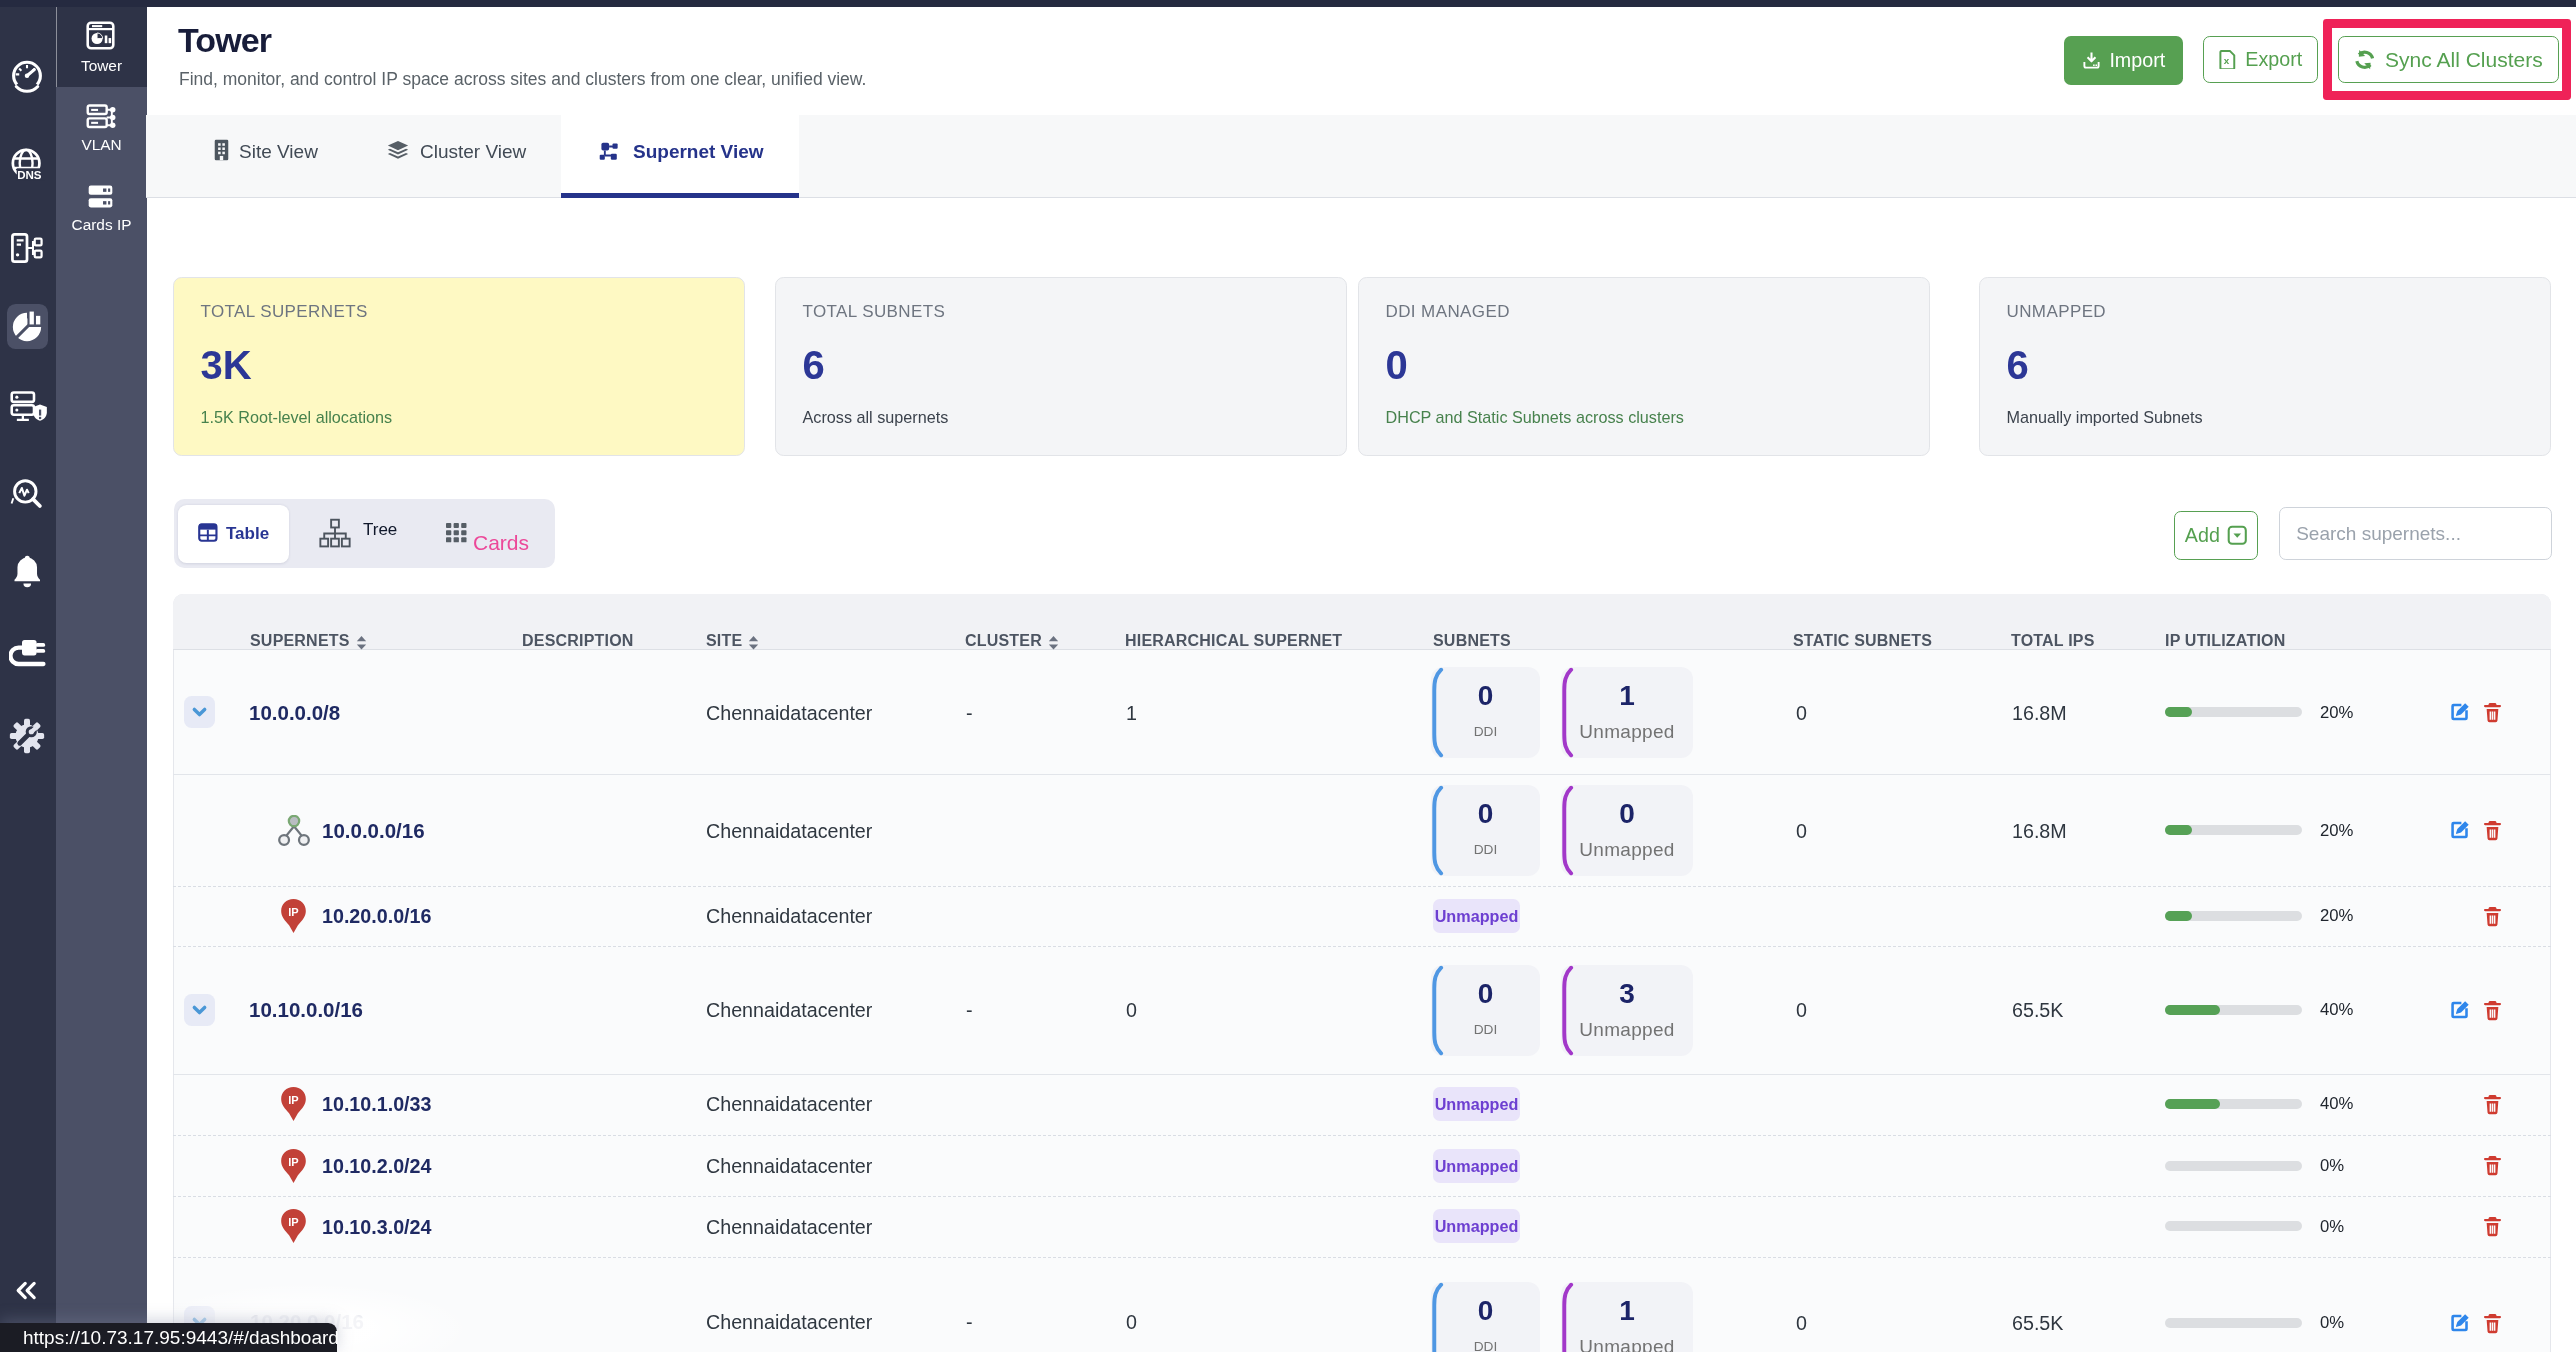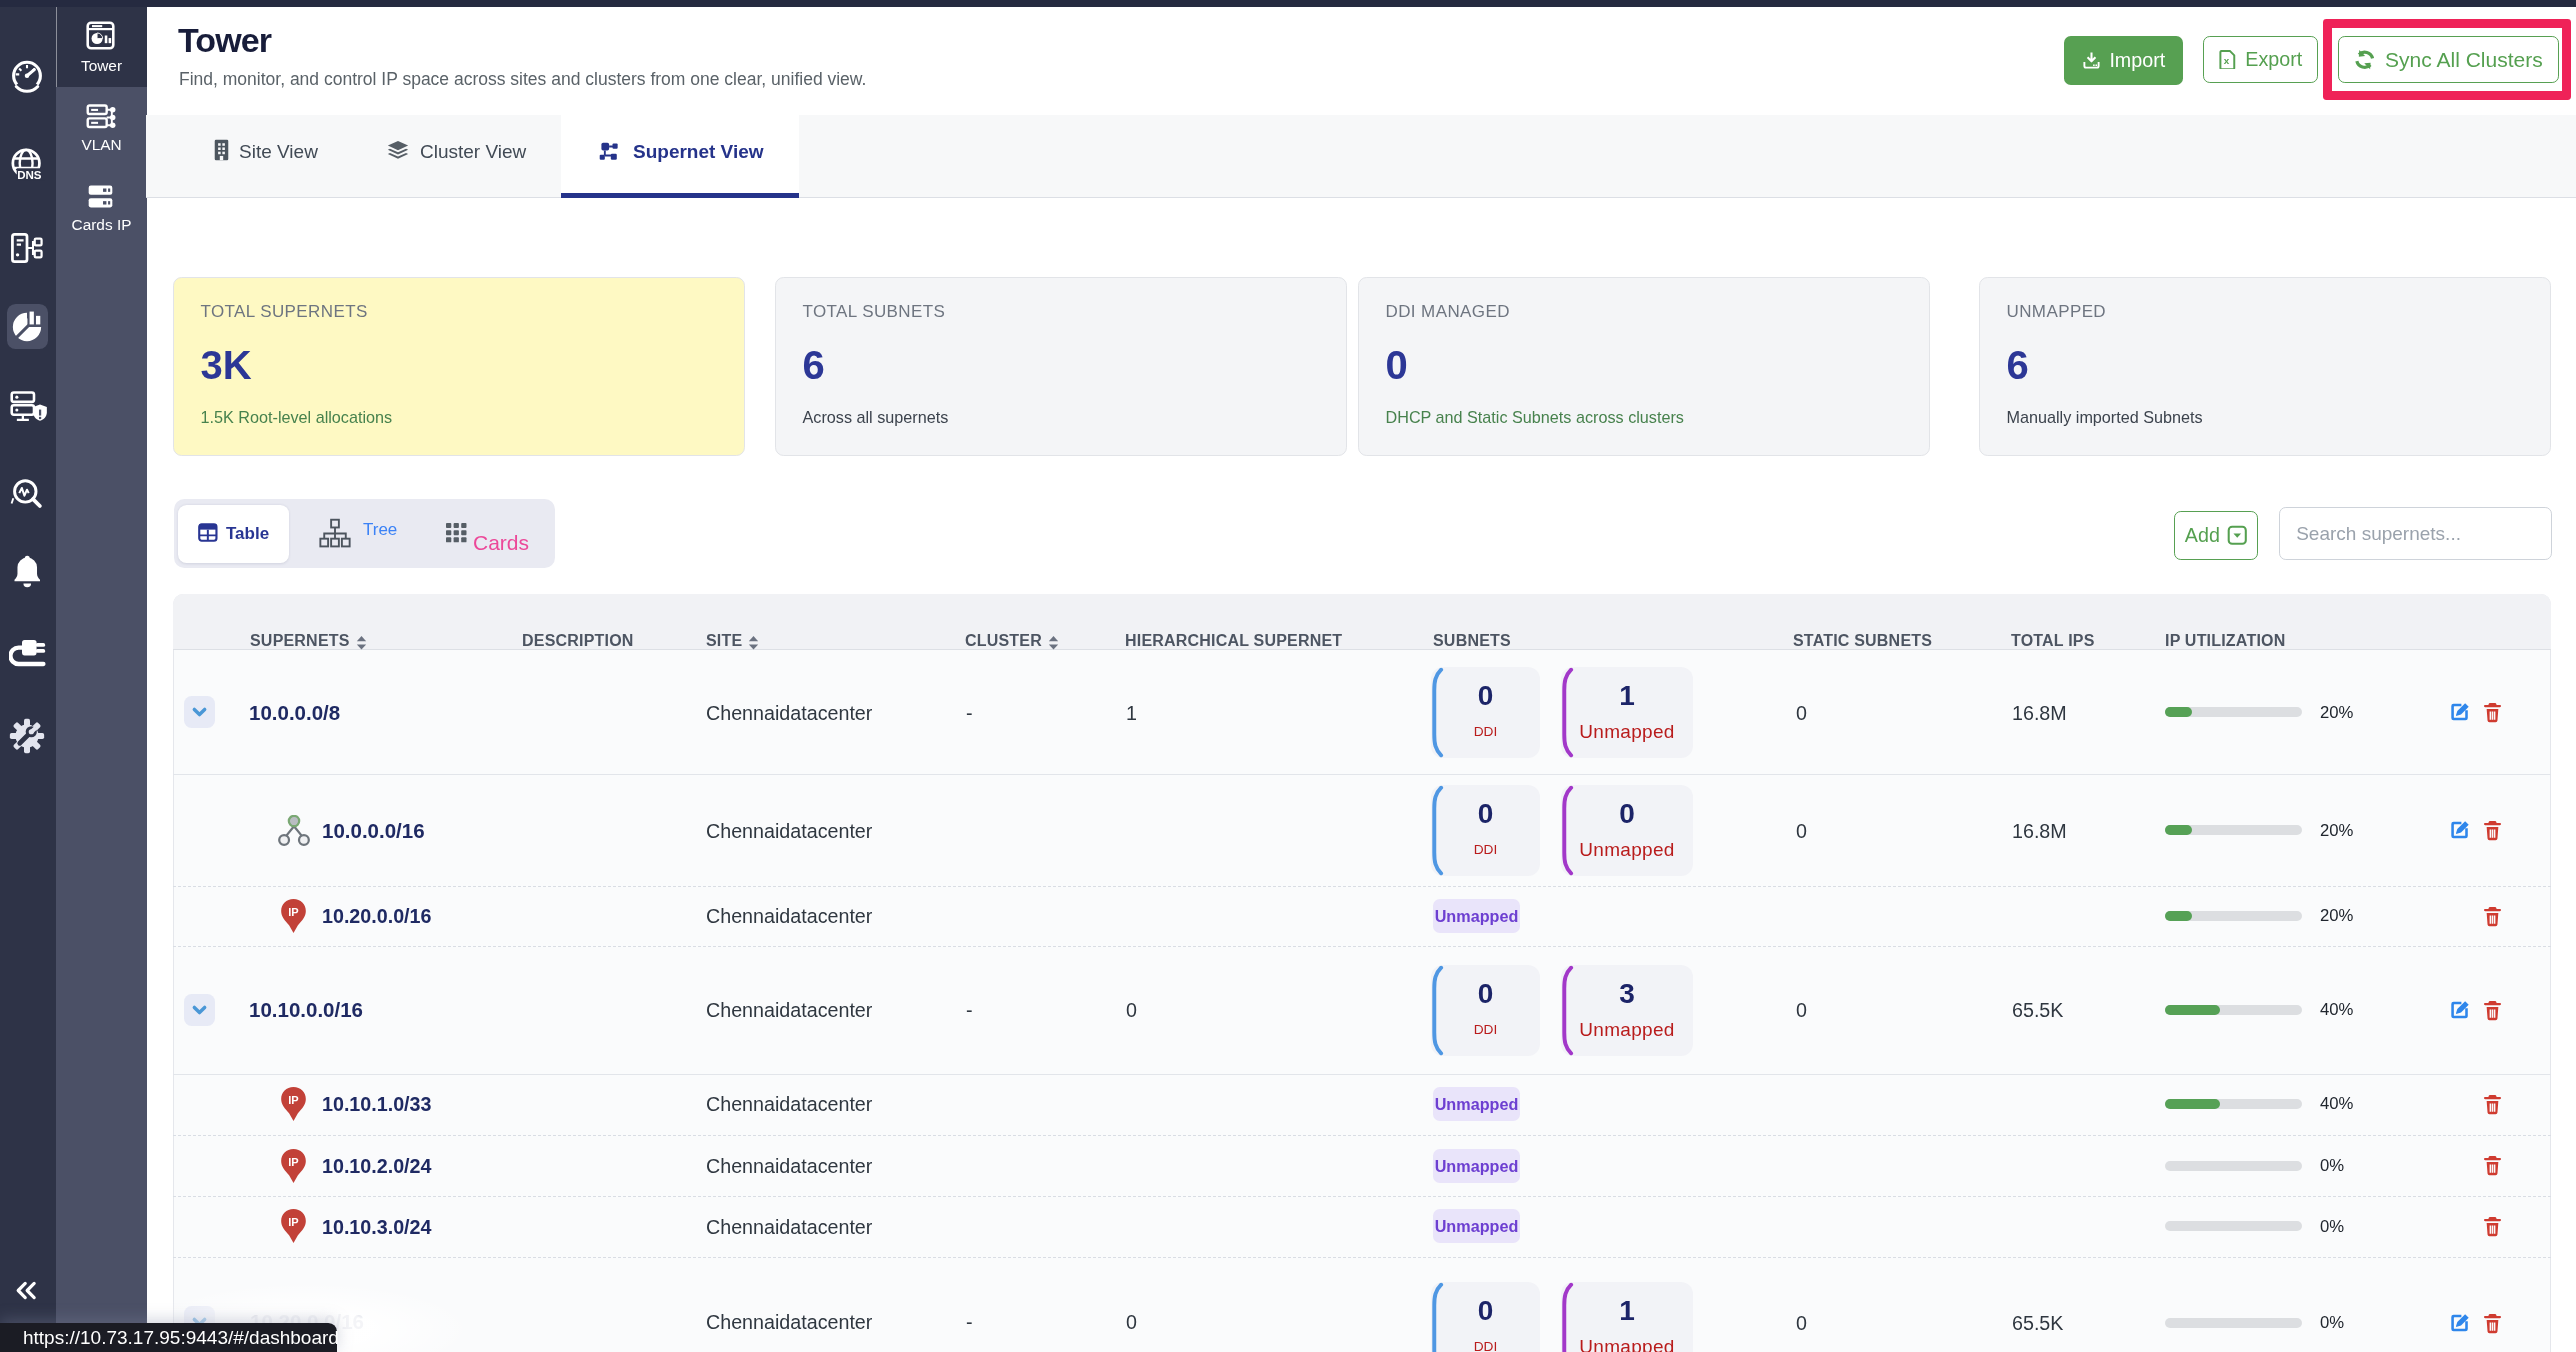--- a/index.html
+++ b/index.html
@@ -8,21 +8,21 @@
 .abs{position:absolute}
 .ctr{display:flex;align-items:center}
 svg{display:block}
 .hdr{position:absolute;top:594px;height:56px;display:flex;align-items:flex-end;font-size:16px;font-weight:bold;color:#4d5562;letter-spacing:0.2px}
 .ip{position:absolute;font-size:20.5px;font-weight:bold;color:#1f2a63;line-height:26px}
 .site{position:absolute;left:706px;font-size:19.7px;color:#2f3740;line-height:26px}
 .cell{position:absolute;font-size:19.7px;color:#2f3740;line-height:26px}
 .chev{position:absolute;left:184px;width:31px;height:32px;background:#e7eaf6;border-radius:7.7px}
 .scard{position:absolute;height:91px;background:#f2f3f7;border-radius:12px}
 .snum{position:absolute;width:100%;text-align:center;top:13px;font-size:28px;font-weight:bold;color:#1c2468}
-.slab{position:absolute;width:100%;text-align:center;top:57px;font-size:13.7px;color:#b91c1c}
+.slab{position:absolute;width:100%;text-align:center;top:57px;font-size:13.7px;color:#737373}
 .badge{position:absolute;left:1433px;width:87px;height:34px;background:#e9e4fa;border-radius:6.8px;display:flex;align-items:center;justify-content:center;font-size:16.2px;font-weight:bold;color:#6d3fd1}
 .track{position:absolute;left:2165px;width:137px;height:10.3px;background:#dcdee1;border-radius:5.1px}
 .fill{height:10.3px;background:#56a156;border-radius:5.1px}
 .pct{position:absolute;left:2320px;font-size:16.7px;color:#20262e;line-height:26px}
 .sep{position:absolute;left:173px;width:2378px;border-top:0.9px solid #e2e5ea}
 .dsep{position:absolute;left:173px;width:2378px;border-top:0.9px dashed #d9dde4}
 </style>
 </head>
 <body>
 
@@ -277,21 +277,21 @@
 <svg width="32" height="31" viewBox="0 0 37 36">
       <g fill="none" stroke="#4c545e" stroke-width="2.2">
         <rect x="14" y="2" width="9" height="9"></rect>
         <rect x="1.5" y="24" width="9" height="9"></rect>
         <rect x="14" y="24" width="9" height="9"></rect>
         <rect x="26.5" y="24" width="9" height="9"></rect>
         <path d="M18.5 11 v7 M6 24 v-6 h25 v6 M18.5 18 v6"></path>
       </g>
     </svg>
 </div>
-<div class="abs ctr" style="left:363px;top:499px;height:61px;font-size:17px;color:#3b82f6">Tree</div>
+<div class="abs ctr" style="left:363px;top:499px;height:61px;font-size:17px;color:#0f172a">Tree</div>
 <div class="abs" style="left:446px;top:523px">
 <svg width="20.5" height="19.7" viewBox="0 0 24 23">
       <g fill="#565e66">
         <rect x="0" y="0" width="6.2" height="5.8" rx="1"></rect>
         <rect x="8.9" y="0" width="6.2" height="5.8" rx="1"></rect>
         <rect x="17.8" y="0" width="6.2" height="5.8" rx="1"></rect>
         <rect x="0" y="8.4" width="6.2" height="5.8" rx="1"></rect>
         <rect x="8.9" y="8.4" width="6.2" height="5.8" rx="1"></rect>
         <rect x="17.8" y="8.4" width="6.2" height="5.8" rx="1"></rect>
         <rect x="0" y="16.8" width="6.2" height="5.8" rx="1"></rect>

